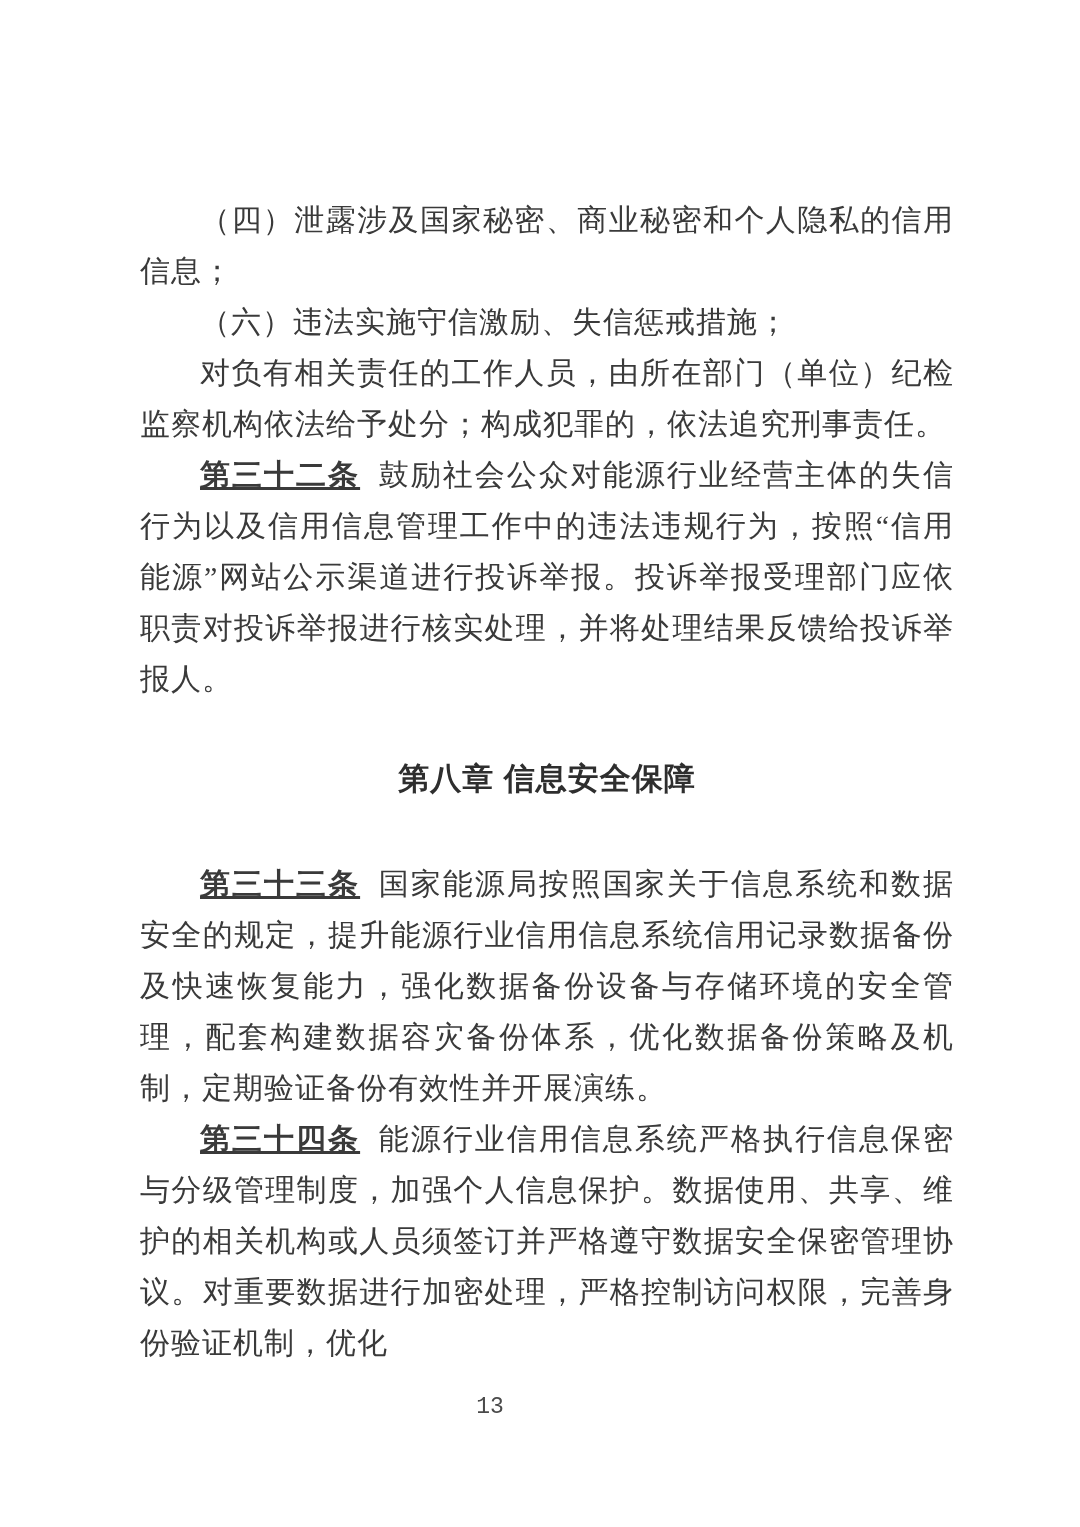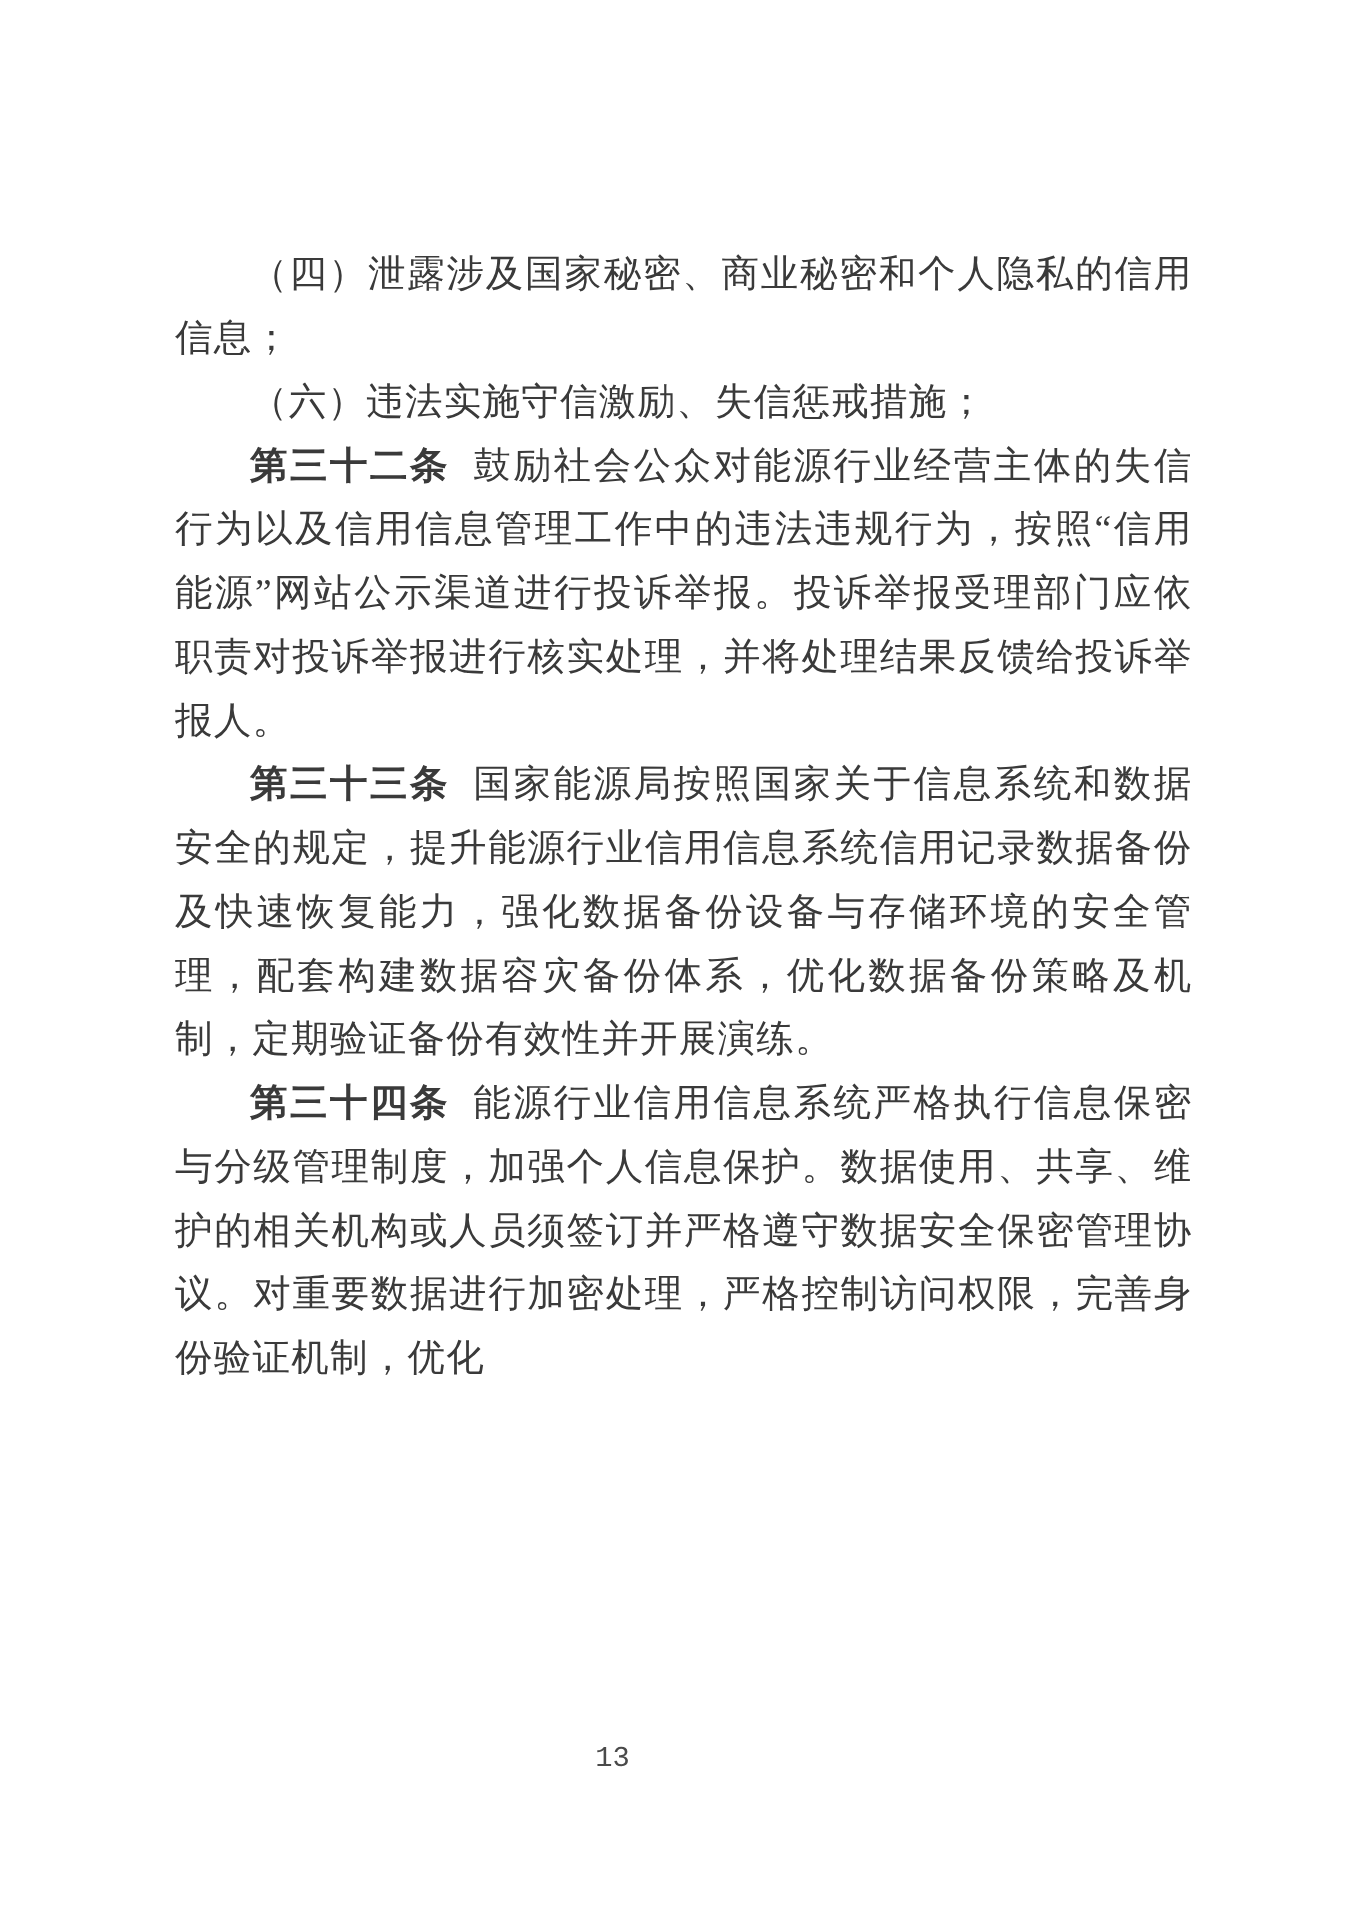--- a/index.html
+++ b/index.html
@@ -28,20 +28,21 @@
     text-align-last: left;
   }
   .para {
     margin: 0;
     text-indent: 2em;
   }
   .article-label {
     font-weight: 700;
     margin-right: 0.62em;
     color: var(--ink, #3a3a3a);
+    text-decoration: underline;
   }
   .chapter {
     margin: 49px 0 54px 0;
     text-indent: 0;
     text-align: center;
     text-align-last: center;
     font-family: "Liberation Sans", "DejaVu Sans", sans-serif;
     font-weight: 700;
     font-size: 31px;
     line-height: 51px;
@@ -62,23 +63,25 @@
 </style>
 </head>
 <body>
 
 <div class="page">
   <main class="body-text">
 
     <p class="para">（四）泄露涉及国家秘密、商业秘密和个人隐私的信用信息；</p>
     <p class="para">（六）违法实施守信激励、失信惩戒措施；</p>
 
+    <p class="para">对负有相关责任的工作人员，由所在部门（单位）纪检监察机构依法给予处分；构成犯罪的，依法追究刑事责任。</p>
 
     <p class="para"><span class="article-label">第三十二条</span><span>鼓励社会公众对能源行业经营主体的失信行为以及信用信息管理工作中的违法违规行为，按照“信用能源”网站公示渠道进行投诉举报。投诉举报受理部门应依职责对投诉举报进行核实处理，并将处理结果反馈给投诉举报人。</span></p>
 
+    <h2 class="chapter">第八章 信息安全保障</h2>
 
     <p class="para"><span class="article-label">第三十三条</span><span>国家能源局按照国家关于信息系统和数据安全的规定，提升能源行业信用信息系统信用记录数据备份及快速恢复能力，强化数据备份设备与存储环境的安全管理，配套构建数据容灾备份体系，优化数据备份策略及机制，定期验证备份有效性并开展演练。</span></p>
 
     <p class="para"><span class="article-label">第三十四条</span><span>能源行业信用信息系统严格执行信息保密与分级管理制度，加强个人信息保护。数据使用、共享、维护的相关机构或人员须签订并严格遵守数据安全保密管理协议。对重要数据进行加密处理，严格控制访问权限，完善身份验证机制，优化</span></p>
 
   </main>
 
   <footer class="page-footer">
     <span>13</span>
   </footer>

